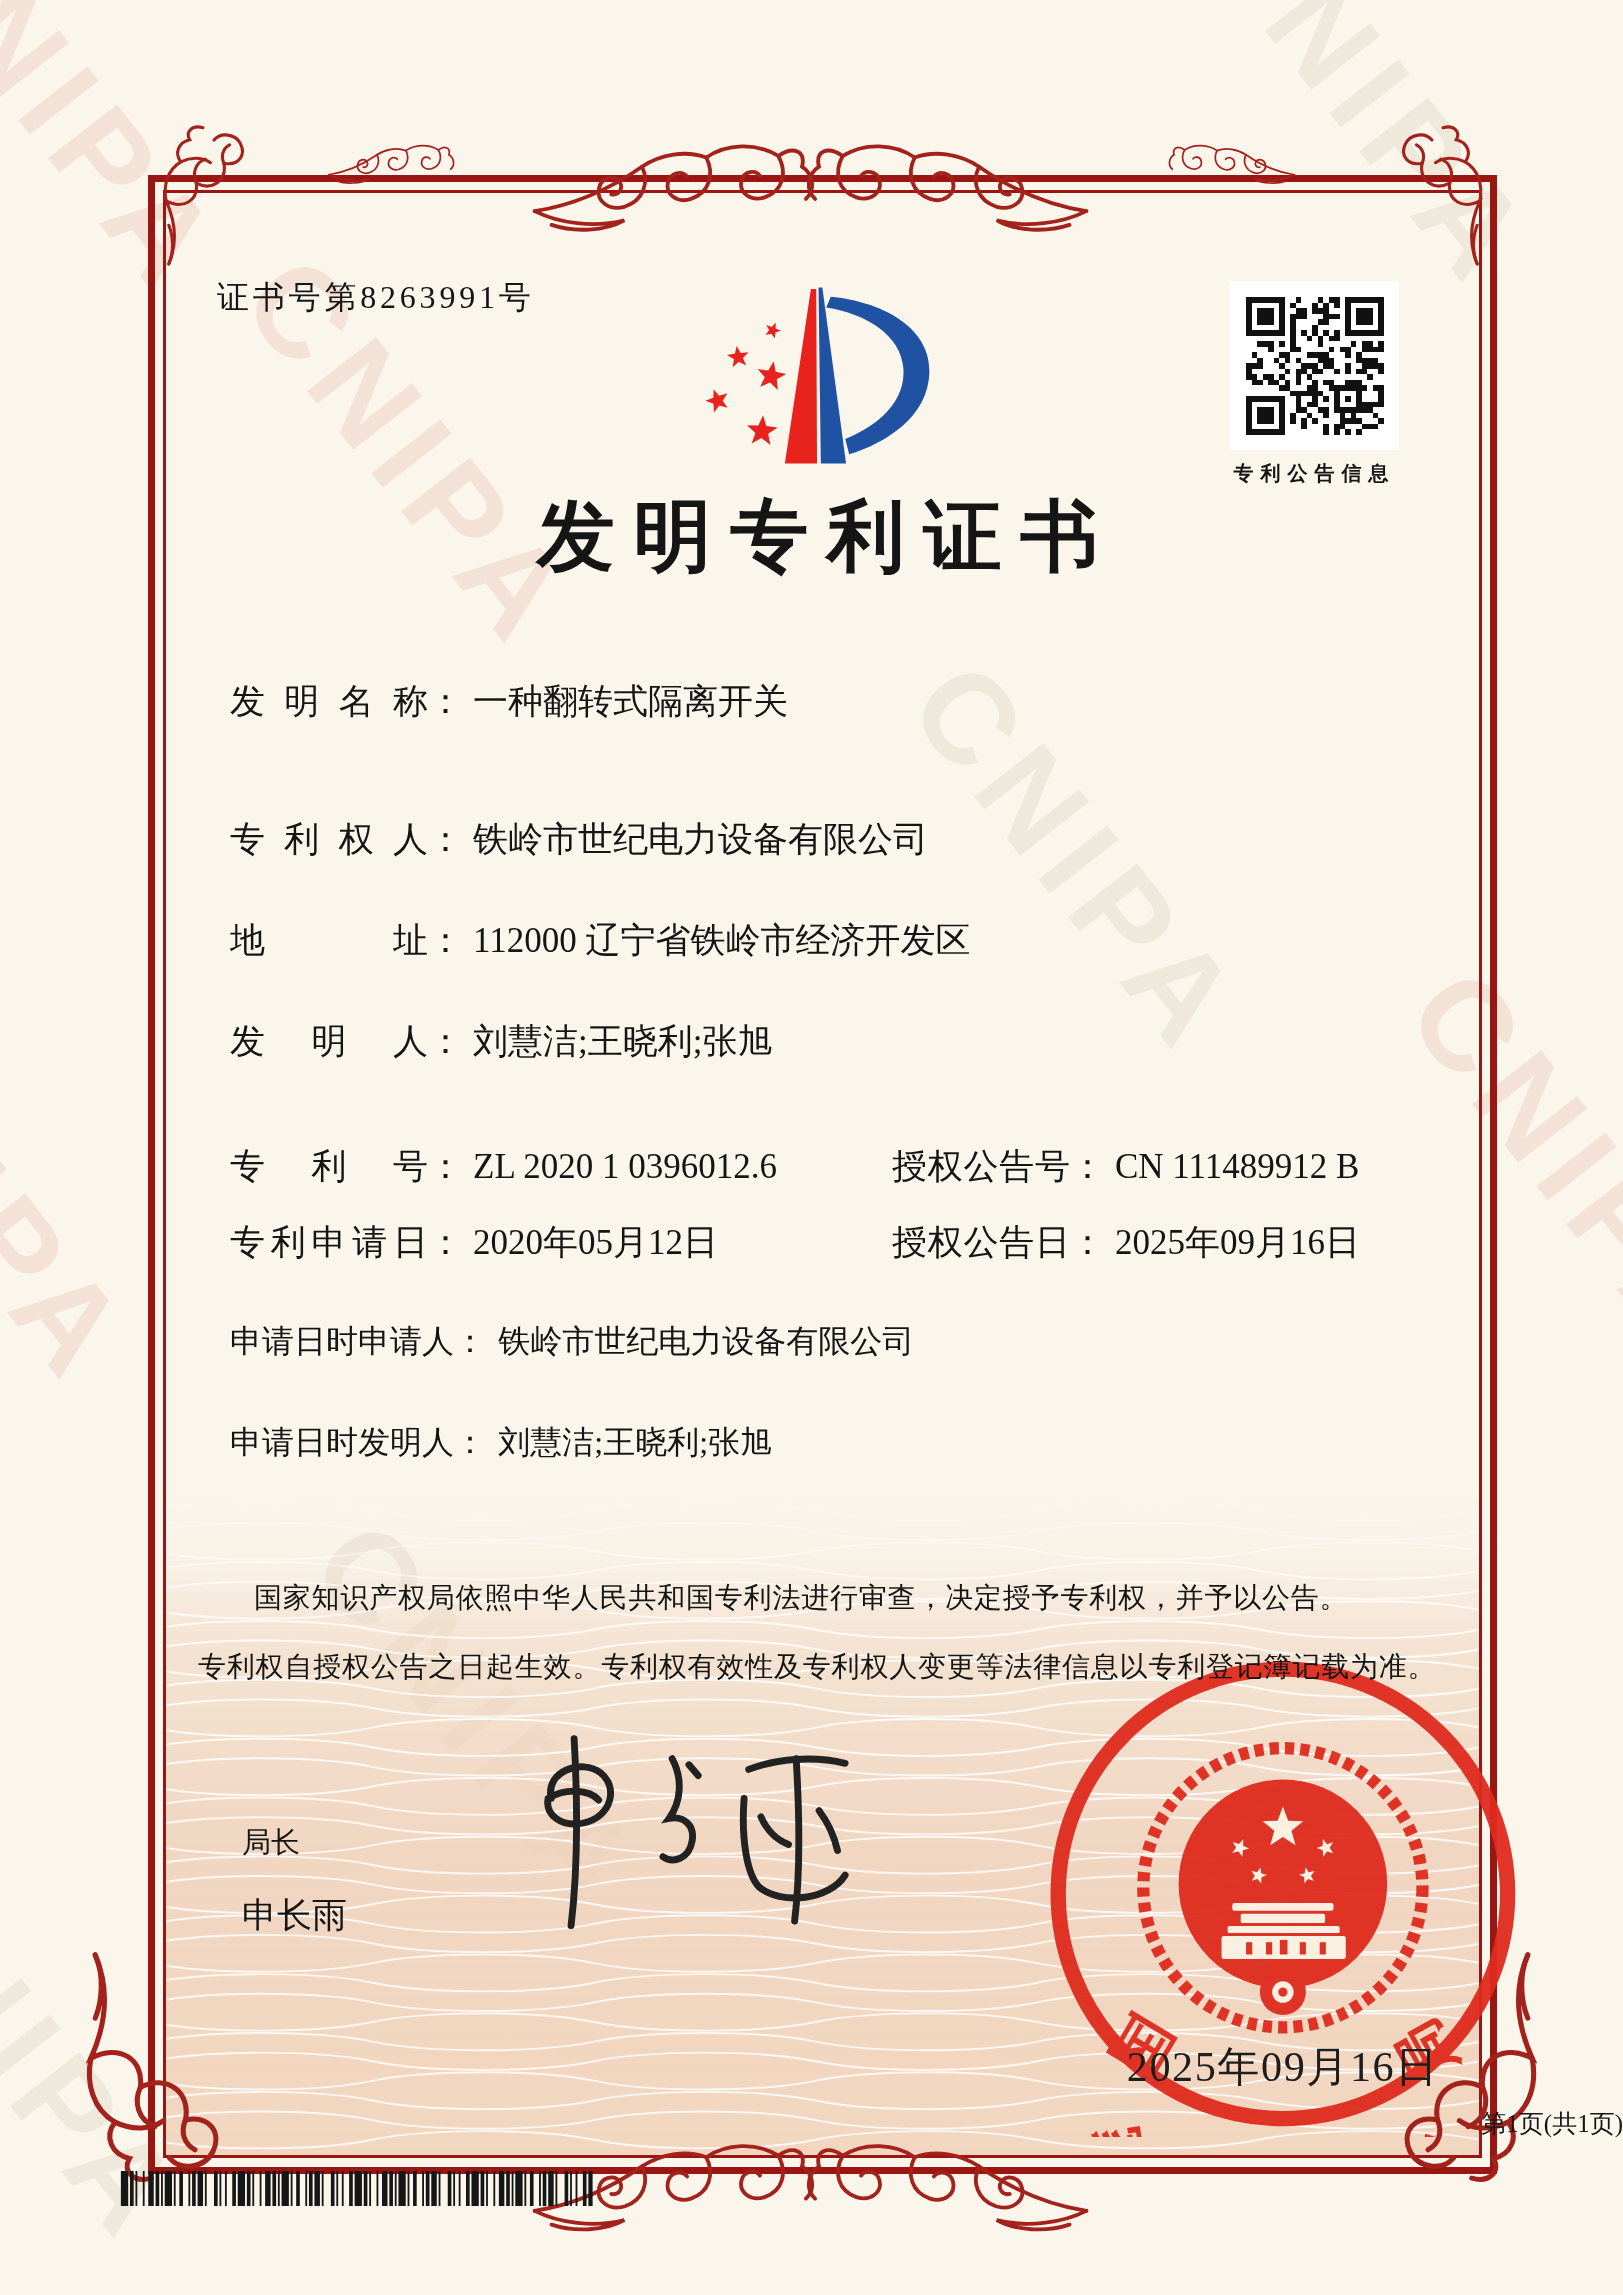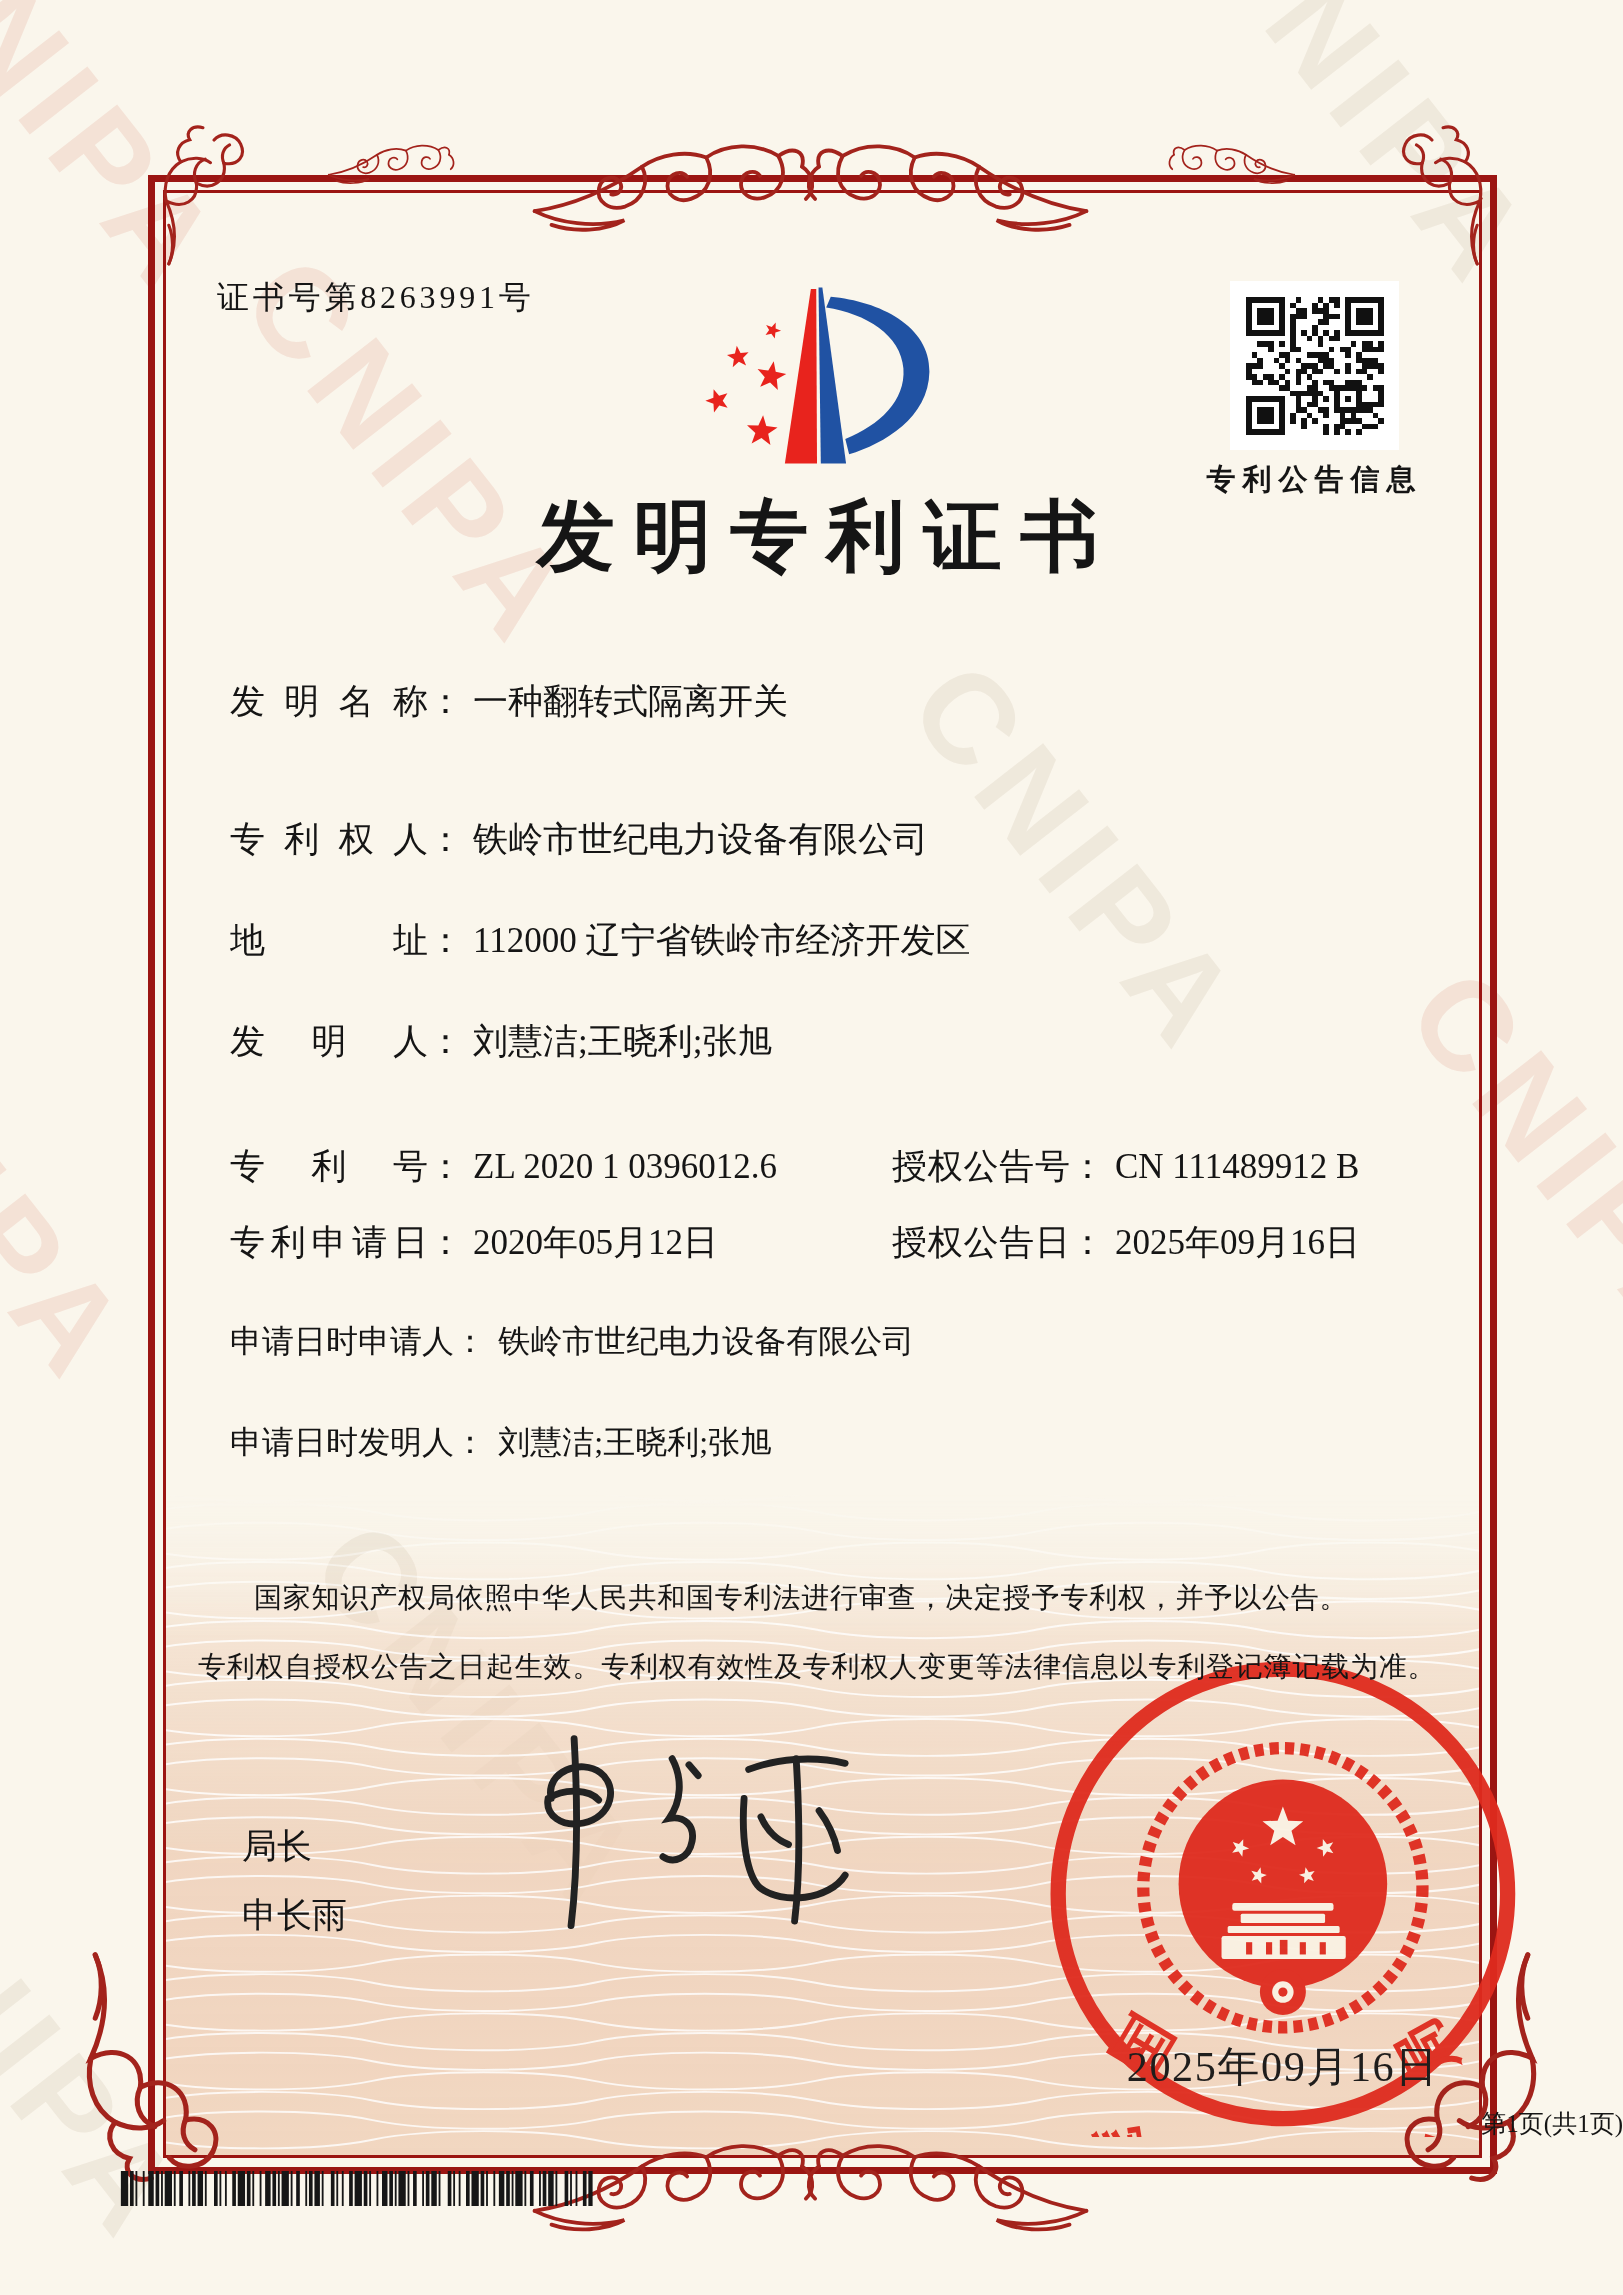--- a/index.html
+++ b/index.html
@@ -36,42 +36,42 @@
          -webkit-mask-image:linear-gradient(180deg,transparent 0,#000 153px);
                  mask-image:linear-gradient(180deg,transparent 0,#000 153px);}
   .waves svg{position:absolute;left:0;top:0;}
 
   .cert-no{position:absolute;left:217px;top:276px;font-size:32px;letter-spacing:3.8px;z-index:5;}
 
   .logo{position:absolute;left:702px;top:286px;z-index:5;}
 
   .qr-box{position:absolute;left:1230px;top:281px;width:169px;height:169px;background:#ffffff;
           display:flex;align-items:center;justify-content:center;z-index:5;}
-  .qr-label{position:absolute;left:1169px;top:460px;width:291px;text-align:center;font-size:29px;
+  .qr-label{position:absolute;left:1169px;top:460px;width:291px;text-align:center;font-size:20px;
             font-weight:bold;letter-spacing:7px;z-index:5;}
 
   .title{position:absolute;left:0;right:0;top:485px;text-align:center;font-size:78px;font-weight:bold;
          letter-spacing:.24em;text-indent:.24em;z-index:5;padding-left:12px;}
 
   .row{position:absolute;left:230px;font-size:35px;white-space:nowrap;z-index:5;}
   .row-right{position:absolute;left:892px;font-size:35px;white-space:nowrap;z-index:5;}
   .jl{display:inline-block;width:198px;text-align:justify;text-align-last:justify;vertical-align:bottom;}
   .jl5{display:inline-block;width:178px;text-align:justify;text-align-last:justify;vertical-align:bottom;}
   .val{margin-left:10px;}
   .row-sm{font-size:32px;}
   .row-sm .val{margin-left:12.3px;}
 
   .r1{top:678px;} .r2{top:816px;} .r3{top:917px;} .r4{top:1018px;}
   .r5{top:1143px;} .r6{top:1219px;} .r7{top:1320px;} .r8{top:1421px;}
 
   .legal{position:absolute;left:198px;top:1564px;width:1239px;font-size:28px;line-height:2.45;
          z-index:5;letter-spacing:0.8px;}
   .legal .l1{text-indent:2em;}
 
-  .sig-title{position:absolute;left:242px;top:1823px;font-size:35px;z-index:5;
+  .sig-title{position:absolute;left:242px;top:1823px;font-size:29px;z-index:5;
              font-family:Liberation Sans, sans-serif;}
   .sig-name{position:absolute;left:242px;top:1892px;font-size:35px;z-index:5;
             font-family:"Liberation Sans","DejaVu Sans",sans-serif;}
   .signature{position:absolute;left:491px;top:1725px;z-index:6;}
 
   .seal{position:absolute;left:1039px;top:1650px;z-index:4;opacity:.95;}
   .seal text{font-family:"Liberation Serif","DejaVu Serif",serif;}
 
   .footer-page{position:absolute;left:0;right:0;top:2107px;text-align:right;font-size:25px;z-index:5;}
 

